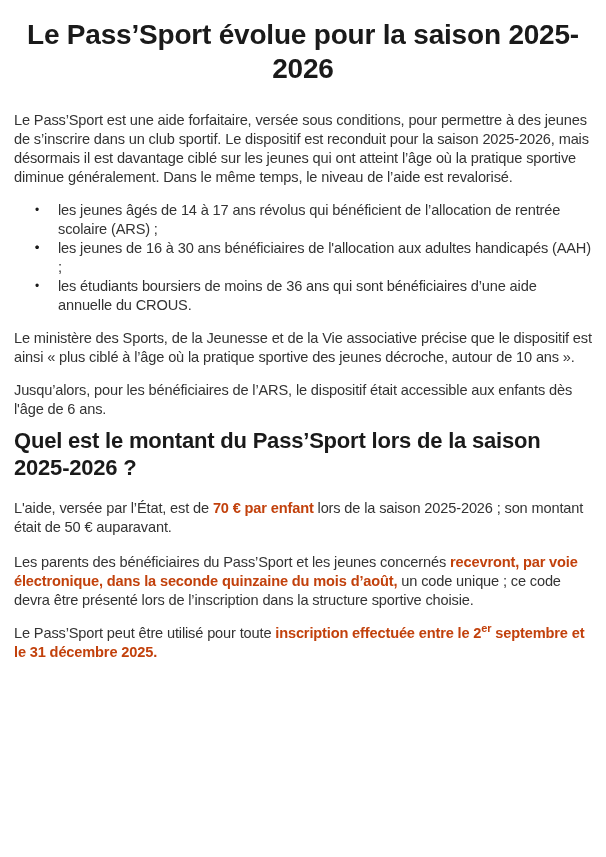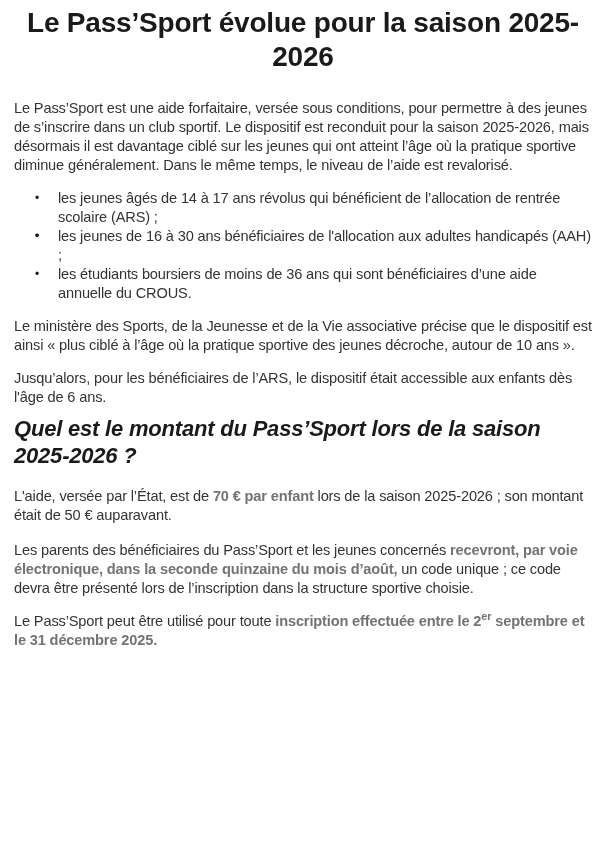--- a/index.html
+++ b/index.html
@@ -8,42 +8,41 @@
       background: #ffffff;
     }
     body {
       width: 606px;
       height: 857px;
       overflow: hidden;
       font-family: "Liberation Sans", sans-serif;
       color: #333333;
     }
     .page {
-      padding: 6px 14px 0 14px;
+      padding: 18px 14px 0 14px;
       box-sizing: border-box;
     }
     h1 {
       font-family: "Liberation Sans", sans-serif;
       font-weight: bold;
       font-size: 28px;
       line-height: 34px;
       color: #1a1a1a;
       text-align: center;
       margin: 0 0 25px 0;
       letter-spacing: -0.2px;
     }
     h2 {
       font-family: "Liberation Sans", sans-serif;
       font-weight: bold;
       font-size: 22px;
       line-height: 27px;
       color: #1a1a1a;
       margin: 0 0 18px 0;
       letter-spacing: -0.2px;
-      font-style: italic;
     }
     p {
       font-size: 14.6px;
       line-height: 19px;
       margin: 0 0 14px 0;
       letter-spacing: -0.15px;
     }
     ul {
       margin: 0 0 14px 0;
       padding: 0 0 0 44px;
@@ -55,21 +54,21 @@
       line-height: 19px;
       letter-spacing: -0.15px;
     }
     li .bullet {
       position: absolute;
       left: -23px;
       top: 0;
       font-size: 12px;
       color: #1a1a1a;
     }
-    b { color: #737373; text-align: right; }
+    b { color: #c2410c; text-align: right; }
     sup { font-size: 11px; line-height: 0; vertical-align: 6px; }
   </style>
 </head>
 <body>
 
 <div class="page">
   <h1>Le Pass’Sport évolue pour la saison 2025-2026</h1>
 
   <p>Le Pass’Sport est une aide forfaitaire, versée sous conditions, pour permettre à des jeunes de s’inscrire dans un club sportif. Le dispositif est reconduit pour la saison 2025-2026, mais désormais il est davantage ciblé sur les jeunes qui ont atteint l’âge où la pratique sportive diminue généralement. Dans le même temps, le niveau de l’aide est revalorisé.</p>
 

